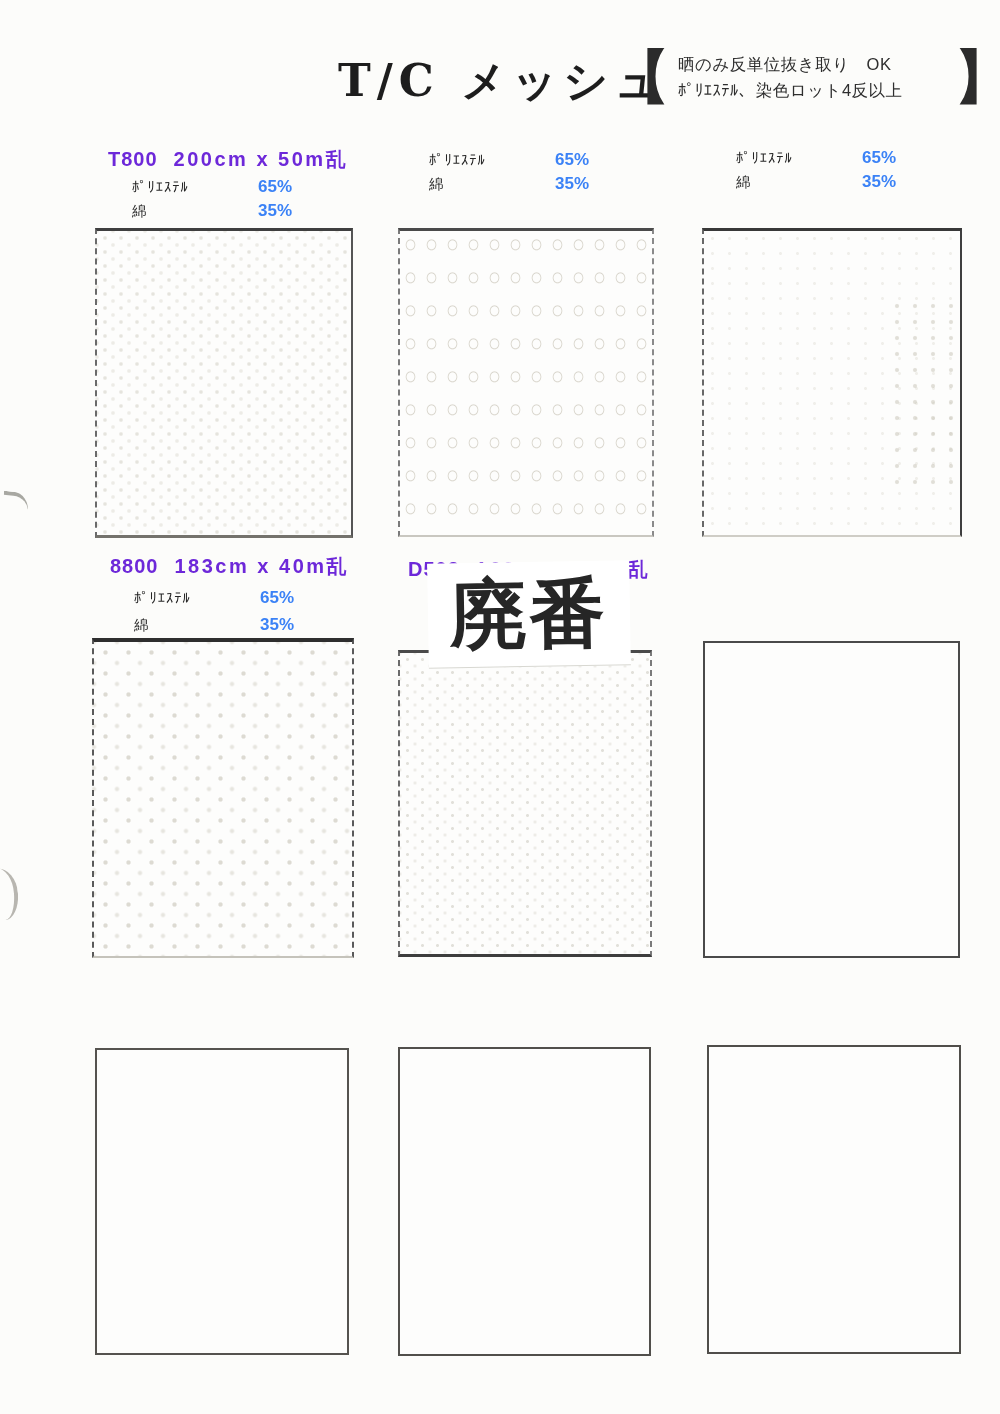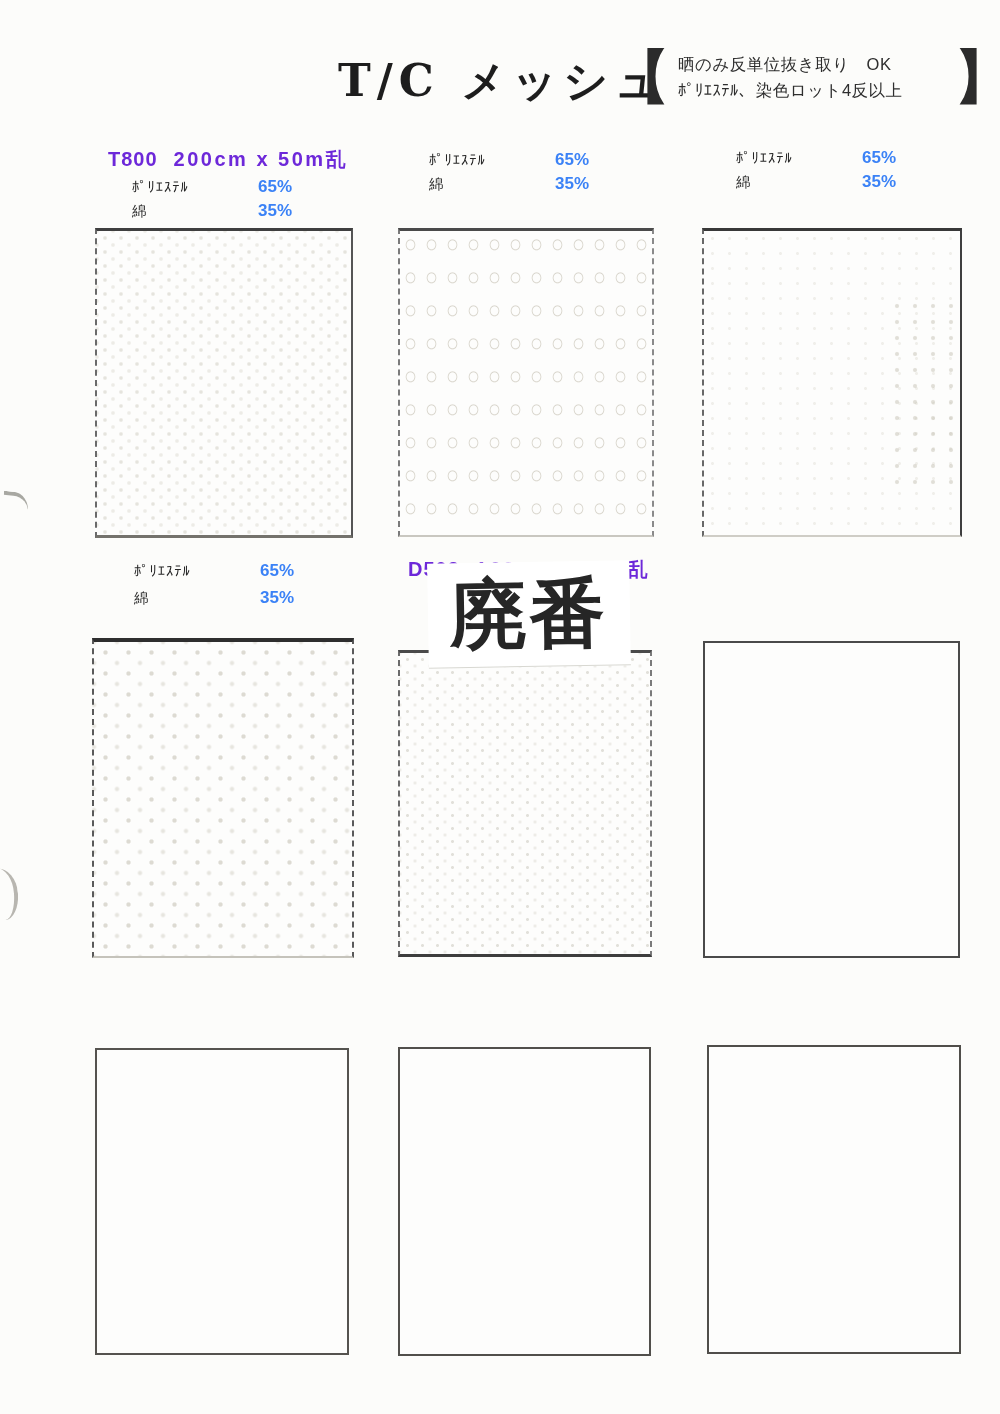--- a/index.html
+++ b/index.html
@@ -173,20 +173,23 @@
       <span class="fiber-name">ﾎﾟﾘｴｽﾃﾙ</span>
       <span class="fiber-pct">65%</span>
     </div>
     <div class="fiber-row">
       <span class="fiber-name">綿</span>
       <span class="fiber-pct">35%</span>
     </div>
   </div>
 
   <div class="sample-header" style="left:110px;top:553px;">
+    <div class="code-line">
+      <span class="code">8800</span><span class="size">183cm x 40m乱</span>
+    </div>
     <div class="fiber-row" style="margin-top:8px;">
       <span class="fiber-name">ﾎﾟﾘｴｽﾃﾙ</span>
       <span class="fiber-pct">65%</span>
     </div>
     <div class="fiber-row" style="margin-top:7px;">
       <span class="fiber-name">綿</span>
       <span class="fiber-pct">35%</span>
     </div>
   </div>
 

